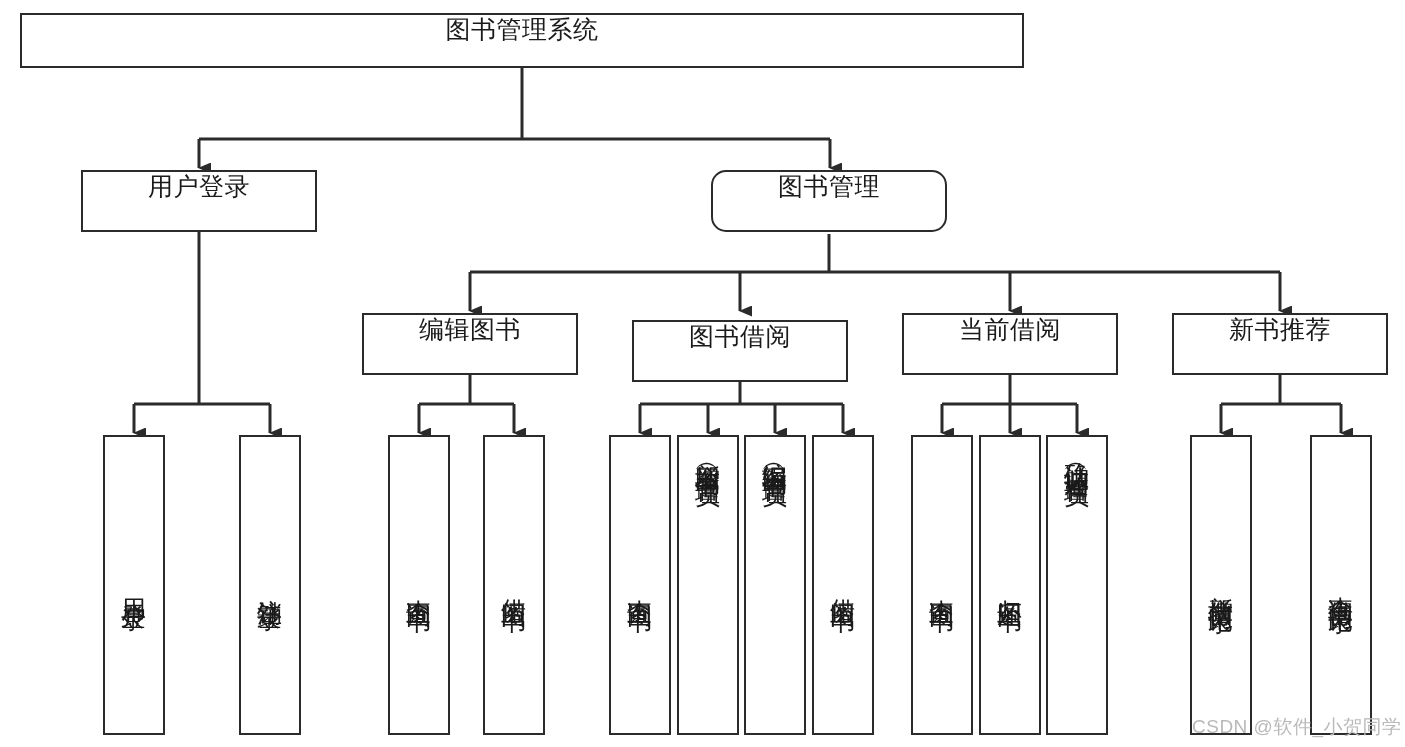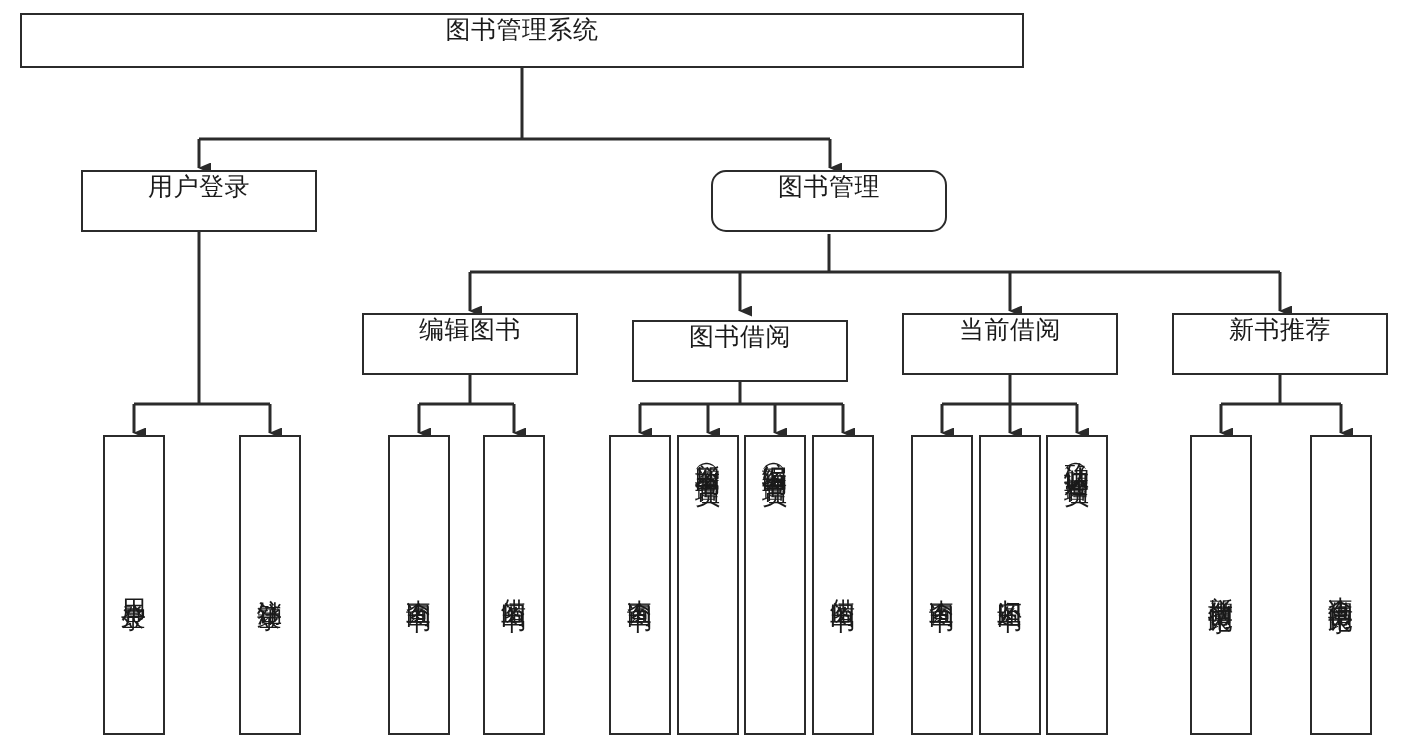--- a/index.html
+++ b/index.html
@@ -188,14 +188,15 @@
     <span class="lbl">确认归还（管理员）</span>
   </div>
 
   <div class="node v-node centered" style="left:1190px; top:435px; width:62px; height:300px;">
     <span class="lbl">新增借阅记录</span>
   </div>
   <div class="node v-node centered" style="left:1310px; top:435px; width:62px; height:300px;">
     <span class="lbl">查询借阅记录</span>
   </div>
 
+  <div class="watermark" style="left:1192px; top:714px;">CSDN @软件_小贺同学</div>
 
 </div>
 
 </body></html>

